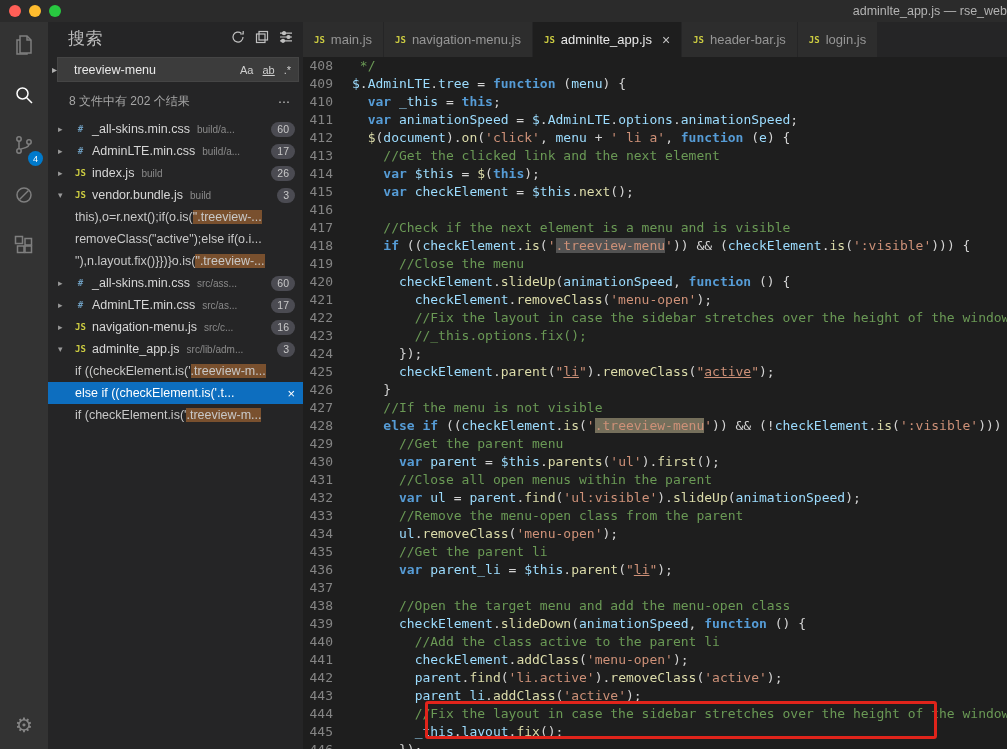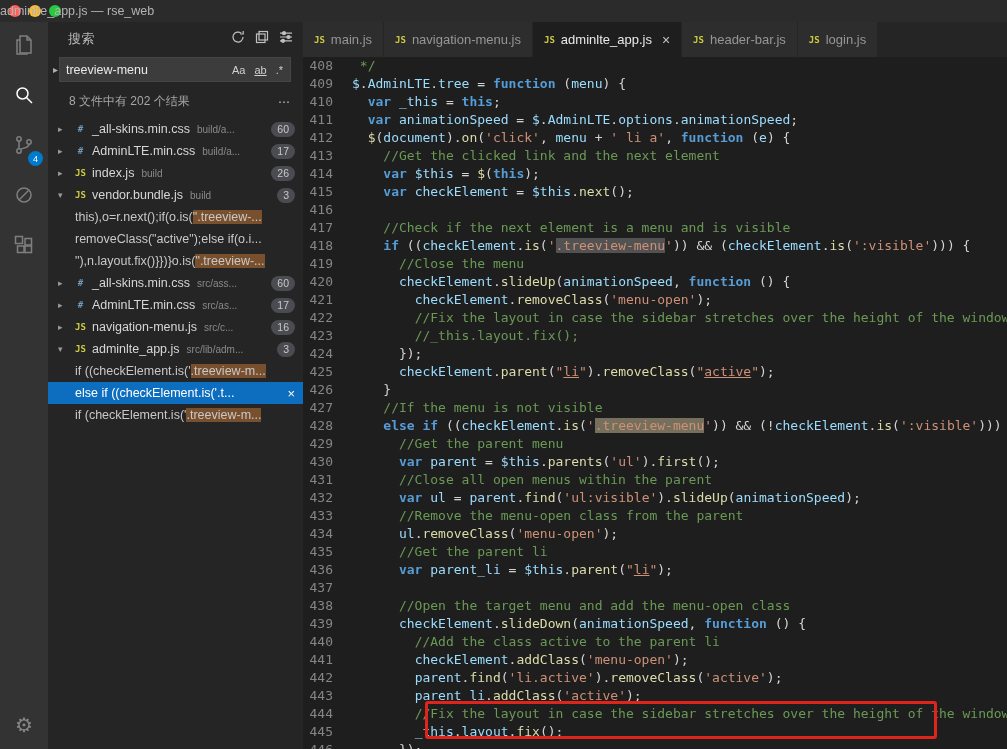--- a/index.html
+++ b/index.html
@@ -7,21 +7,21 @@
               font-family:"Liberation Sans", sans-serif; }
 
   
   .titlebar { height:22px; background:#2b2b2b; position:relative;
               display:flex; align-items:center; }
   .lights { display:flex; gap:8px; margin-left:9px; }
   .light { width:12px; height:12px; border-radius:50%; display:inline-block; }
   .light.red    { background:#ff5f57; }
   .light.yellow { background:#febc2e; }
   .light.green  { background:#28c840; }
-  .wtitle { position:absolute; left:0; right:0; text-align:left;
+  .wtitle { position:absolute; left:0; right:0; text-align:right;
             font-size:12.5px; color:#b3b3b3; pointer-events:none; }
 
   
   .main { display:flex; height:727px; }
 
   
   .abar { width:48px; background:#333333; display:flex; flex-direction:column;
           align-items:center; flex:none; }
   .aicon { width:48px; height:50px; display:flex; align-items:center;
            justify-content:center; color:#7f7f7f; position:relative; cursor:pointer; }
@@ -29,28 +29,28 @@
   .aicon svg { stroke:currentColor; fill:none; stroke-width:1.5; }
   .scmbadge { position:absolute; right:5px; bottom:6px; background:#007acc; color:#fff;
               font-size:9px; width:15px; height:15px; border-radius:50%;
               display:flex; align-items:center; justify-content:center; }
   .gear { margin-top:auto; height:48px; font-size:20px; color:#858585; }
 
   
   .sidebar { width:255px; background:#252526; flex:none; color:#cccccc;
              display:flex; flex-direction:column; overflow:hidden; }
   .shead { height:33px; display:flex; align-items:center;
-           padding:0 10px 0 20px; font-size:13px; letter-spacing:.4px; color:#bbbbbb; }
+           padding:0 10px 0 20px; font-size:17px; letter-spacing:.4px; color:#bbbbbb; }
   .shead-actions { margin-left:auto; display:flex; gap:10px; color:#c0c0c0; }
   .shead-actions svg { stroke:currentColor; fill:none; stroke-width:1.2; cursor:pointer; }
 
   .srow { display:flex; align-items:center; padding:2px 12px 2px 4px; }
   .chev { width:15px; text-align:center; color:#b0b0b0; font-size:10px; cursor:pointer; }
   .searchbox { flex:1; display:flex; align-items:center; background:#3c3c3c;
-               height:25px; padding:0 3px 0 6px; border:1px solid #454545; }
+               height:25px; padding:0 3px 0 16px; border:1px solid #454545; }
   .searchbox input { flex:1; min-width:0; background:transparent; border:0; outline:none;
                      color:#e8e8e8; font-size:12.5px; font-family:"Liberation Sans",sans-serif; }
   .opt { color:#cfcfcf; font-size:11px; padding:2px 4px; margin-left:1px;
          border-radius:3px; cursor:pointer; white-space:nowrap; }
   .opt.word { text-decoration:underline; }
 
   .ssummary { display:flex; align-items:center; padding:9px 12px 6px 21px;
               font-size:12px; color:#a6a6a6; }
   .more { margin-left:auto; color:#c5c5c5; letter-spacing:1px; cursor:pointer; }
 
@@ -368,21 +368,21 @@
           <div class="cl">
             <span class="ln">421</span>
             <span class="ct"><span class="t-p">        </span><span class="t-v">checkElement</span><span class="t-p">.</span><span class="t-f">removeClass</span><span class="t-p">(</span><span class="t-s">'menu-open'</span><span class="t-p">);</span></span>
           </div>
           <div class="cl">
             <span class="ln">422</span>
             <span class="ct"><span class="t-p">        </span><span class="t-c">//Fix the layout in case the sidebar stretches over the height of the window</span></span>
           </div>
           <div class="cl">
             <span class="ln">423</span>
-            <span class="ct"><span class="t-p">        </span><span class="t-c">//_this.layout.fix();</span></span>
+            <span class="ct"><span class="t-p">        </span><span class="t-c">//_this.options.fix();</span></span>
           </div>
           <div class="cl">
             <span class="ln">424</span>
             <span class="ct"><span class="t-p">      });</span></span>
           </div>
           <div class="cl">
             <span class="ln">425</span>
             <span class="ct"><span class="t-p">      </span><span class="t-v">checkElement</span><span class="t-p">.</span><span class="t-f">parent</span><span class="t-p">(</span><span class="t-s">"</span><span class="t-u">li</span><span class="t-s">"</span><span class="t-p">).</span><span class="t-f">removeClass</span><span class="t-p">(</span><span class="t-s">"</span><span class="t-u">active</span><span class="t-s">"</span><span class="t-p">);</span></span>
           </div>
           <div class="cl">

